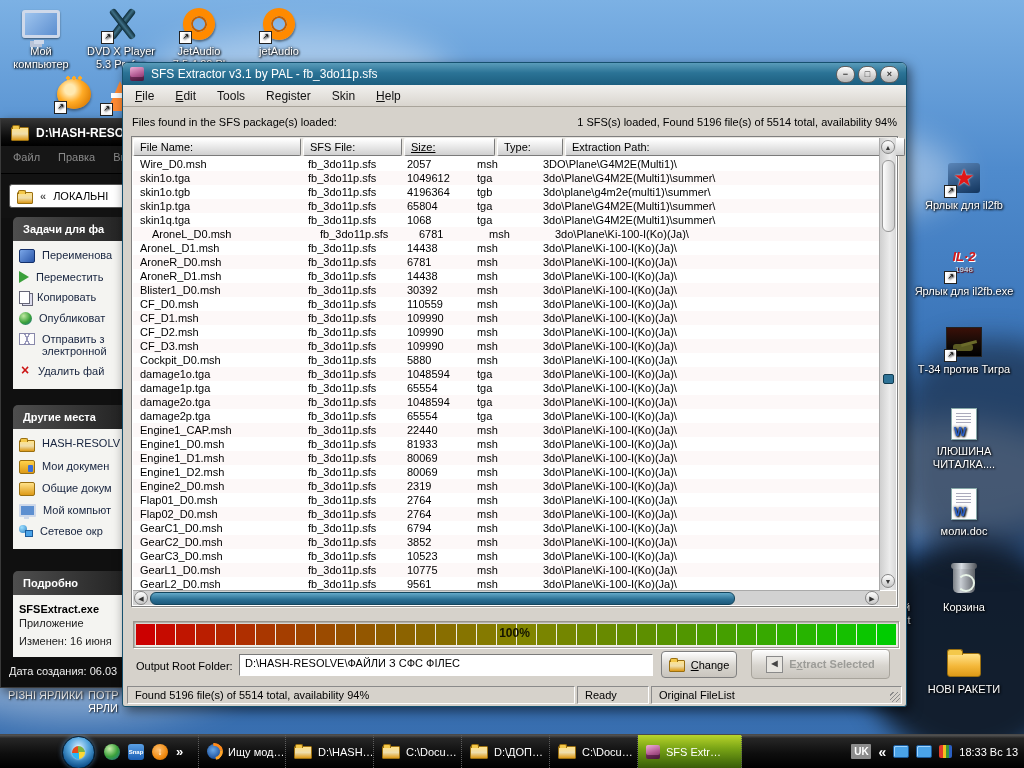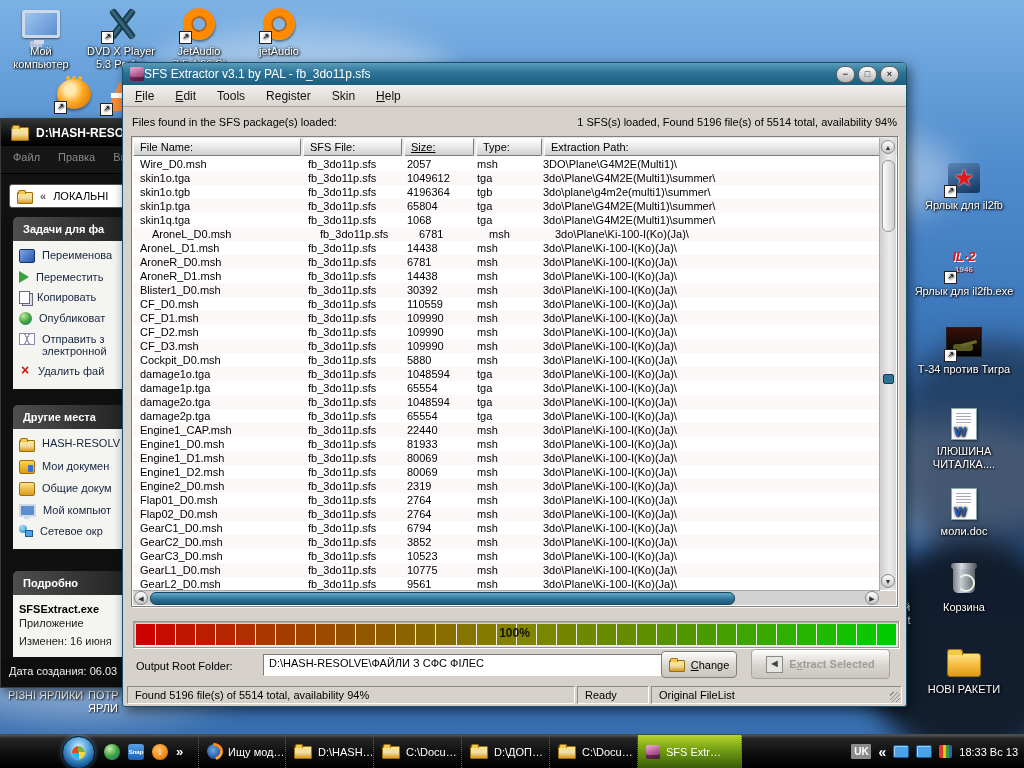--- a/index.html
+++ b/index.html
@@ -88,21 +88,21 @@
     padding:6px 0 0 10px;border-radius:5px 5px 0 0;}
   .panel-b{background:#f4f4f1;padding:8px 6px 4px;}
   .pitem{display:flex;gap:7px;align-items:flex-start;font-size:11px;color:#16233e;margin-bottom:8px;line-height:12px;}
   .pitem span.lbl{width:104px;}
   .details-name{font-weight:bold;font-size:11px;color:#000;margin-bottom:2px;}
   .details-line{font-size:11px;color:#222;margin-bottom:6px;}
   .exp-status{position:absolute;left:0;bottom:0;right:0;height:22px;color:#eee;font-size:11px;padding:5px 0 0 8px;background:#0e0e0e;}
   
   .sfs-win{position:absolute;left:122px;top:62px;width:783px;height:643px;background:#d6d2cb;
     border:1px solid #16506e;border-radius:6px 6px 3px 3px;box-shadow:3px 4px 12px rgba(0,0,0,.55);z-index:30;}
-  .sfs-title{height:22px;border-radius:5px 5px 0 0;display:flex;align-items:center;padding:0 7px;
+  .sfs-title{height:22px;border-radius:5px 5px 0 0;display:flex;align-items:center;gap:7px;padding:0 7px;
     background:linear-gradient(180deg,#5a9cba,#2b7396 45%,#1c5e7f);color:#fff;font-size:12px;}
   .sfs-app-icon{width:14px;height:14px;border-radius:2px;background:linear-gradient(160deg,#f0b0d8,#b05890 55%,#6a2a55);box-shadow:inset 0 -4px 0 rgba(40,0,30,.5);}
   .win-btns{margin-left:auto;display:flex;gap:3px;}
   .win-btn{width:17px;height:15px;border-radius:8px;background:linear-gradient(180deg,#fefefe,#b5b5b5);
     border:1px solid #5f5f5f;color:#333;font-size:9px;line-height:14px;text-align:center;font-weight:bold;}
   .sfs-menubar{height:21px;background:linear-gradient(180deg,#f1f0ee,#d9d5ce);border-bottom:1px solid #a9a49b;
     display:flex;align-items:center;padding-left:12px;gap:21px;font-size:12px;color:#111;}
   .menu-item u{text-decoration:underline;}
   .info-row{display:flex;justify-content:space-between;font-size:11px;color:#000;padding:9px 9px 0 9px;}
   .tableframe{position:absolute;left:8px;top:73px;width:765px;height:469px;background:#fff;
@@ -123,21 +123,21 @@
   .hscroll{position:absolute;left:1px;right:17px;bottom:1px;height:14px;background:#d2d2d2;border-top:1px solid #aaa;}
   .hthumb{position:absolute;left:17px;top:1px;height:11px;width:78%;border-radius:6px;
     background:linear-gradient(180deg,#64a9c9,#2a6e92 60%,#1d5a7c);border:1px solid #14465e;}
   .corner{position:absolute;right:1px;bottom:1px;width:16px;height:14px;background:#d6d2cb;}
   .progress{position:absolute;left:10px;top:558px;width:760px;height:21px;border:1px solid #98948c;
     background:#efece6;box-shadow:inset 1px 1px 2px rgba(0,0,0,.35),1px 1px 0 #fff;padding:2px;display:flex;gap:1px;}
   .pseg{flex:1;}
   .plabel{position:absolute;left:0;right:0;top:5px;text-align:center;font-size:12px;color:#141400;font-weight:bold;}
   .out-label{position:absolute;left:13px;top:597px;font-size:11px;color:#000;}
   .out-input{position:absolute;left:116px;top:591px;width:402px;height:18px;background:#fff;
-    border:1px solid;border-color:#7a7a7a #fff #fff #7a7a7a;font-size:11px;padding:2px 5px 0;color:#000;white-space:nowrap;overflow:hidden;margin-left:24px;}
+    border:1px solid;border-color:#7a7a7a #fff #fff #7a7a7a;font-size:11px;padding:2px 5px 0;color:#000;white-space:nowrap;overflow:hidden;}
   .btn{position:absolute;display:flex;align-items:center;justify-content:center;gap:6px;
     background:linear-gradient(180deg,#fefefe,#d8d5cf 55%,#c9c5be);border:1px solid #7f7f7f;border-radius:4px;
     font-size:11px;color:#000;box-shadow:inset 0 1px 0 #fff;}
   .btn-change{left:538px;top:588px;width:74px;height:25px;}
   .btn-extract{left:628px;top:586px;width:137px;height:28px;color:#9c9c98;font-weight:bold;border-color:#a8a49c;}
   .extract-ic{width:15px;height:15px;border:1px solid #8a8a8a;background:#e8e6e1;font-size:8px;line-height:14px;text-align:center;color:#444;}
   .statusbar{position:absolute;left:4px;right:4px;top:623px;height:18px;display:flex;gap:2px;font-size:11px;color:#000;}
   .spanel{background:#d6d2cb;border:1px solid;border-color:#8a8a8a #fdfdfd #fdfdfd #8a8a8a;
     padding:2px 7px 0;white-space:nowrap;overflow:hidden;box-sizing:border-box;}
   .sp1{width:448px;}.sp2{width:72px;}.sp3{flex:1;position:relative;}
@@ -393,21 +393,21 @@
       </div>
     <div class="info-row">
       <span>Files found in the SFS package(s) loaded:</span>
       <span>1 SFS(s) loaded, Found 5196 file(s) of 5514 total, availability 94%</span>
     </div>
 
     <div class="tableframe">
       <div class="thead" id="table-head">
           <span class="hcell" style="width: 168px;">File Name:</span>
           <span class="hcell" style="width: 99px;">SFS File:</span>
-          <span class="hcell" style="width: 70px; text-decoration: underline;">Size:</span>
+          <span class="hcell" style="width: 91px; text-decoration: underline;">Size:</span>
           <span class="hcell" style="width: 66px;">Type:</span>
           <span class="hcell" style="width: 340px;">Extraction Path:</span>
         </div>
       <div class="tbody" id="table-rows">
           <div class="trow">
             <span class="tcell" style="width: 168px;">Wire_D0.msh</span>
             <span class="tcell" style="width: 99px;">fb_3do11p.sfs</span>
             <span class="tcell" style="width: 70px;">2057</span>
             <span class="tcell" style="width: 66px;">msh</span>
             <span class="tcell" style="width: 340px;">3DO\Plane\G4M2E(Multi1)\</span>

